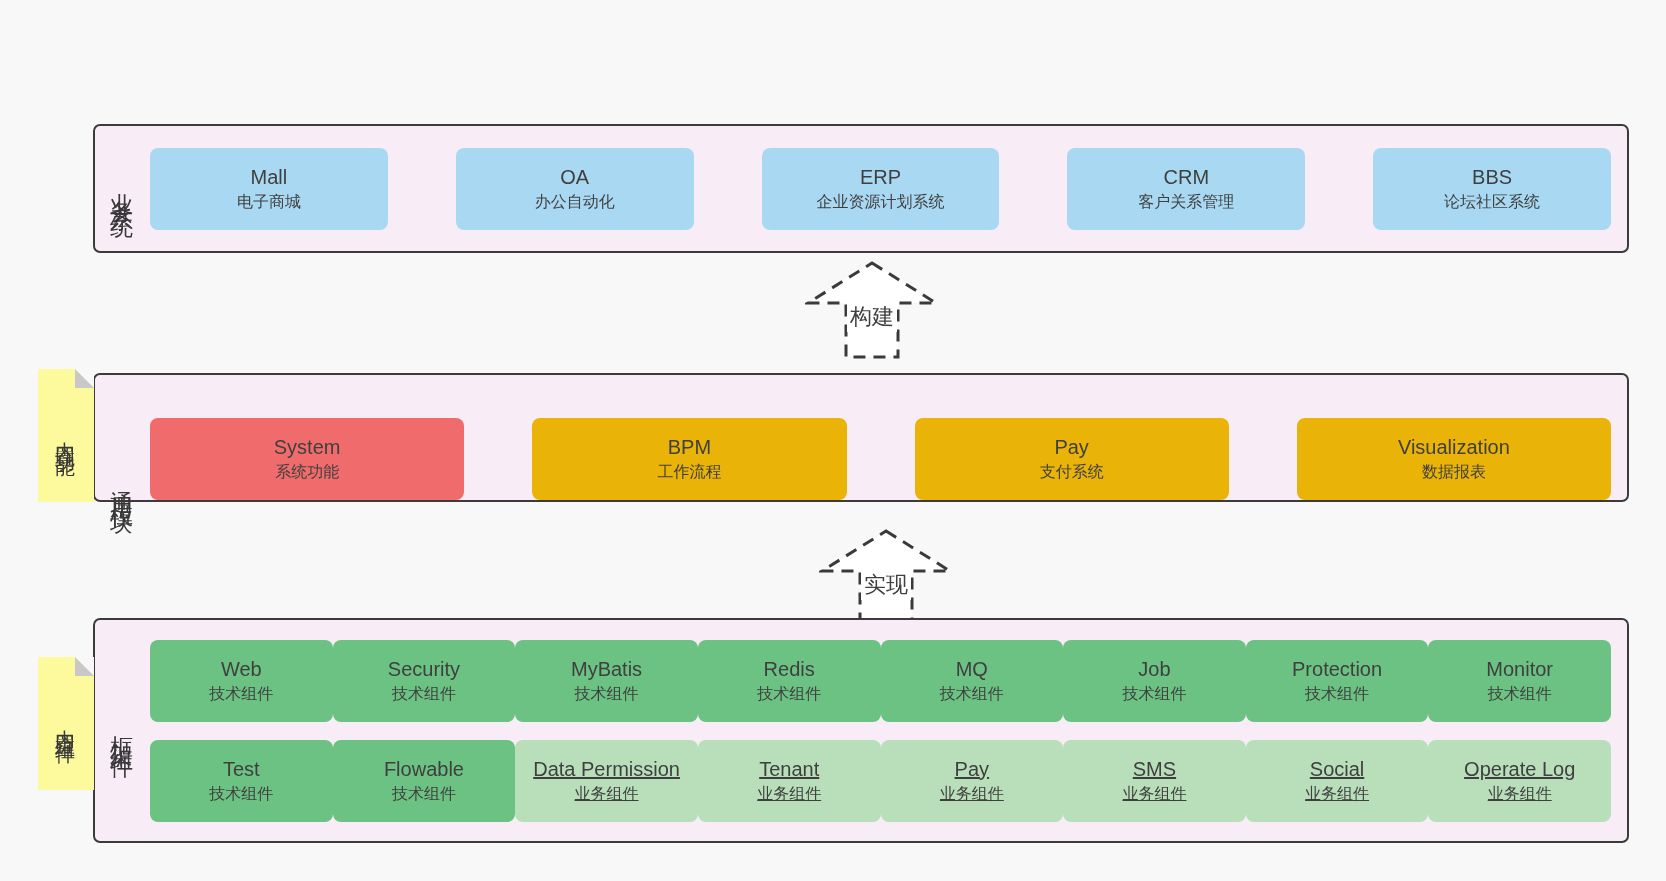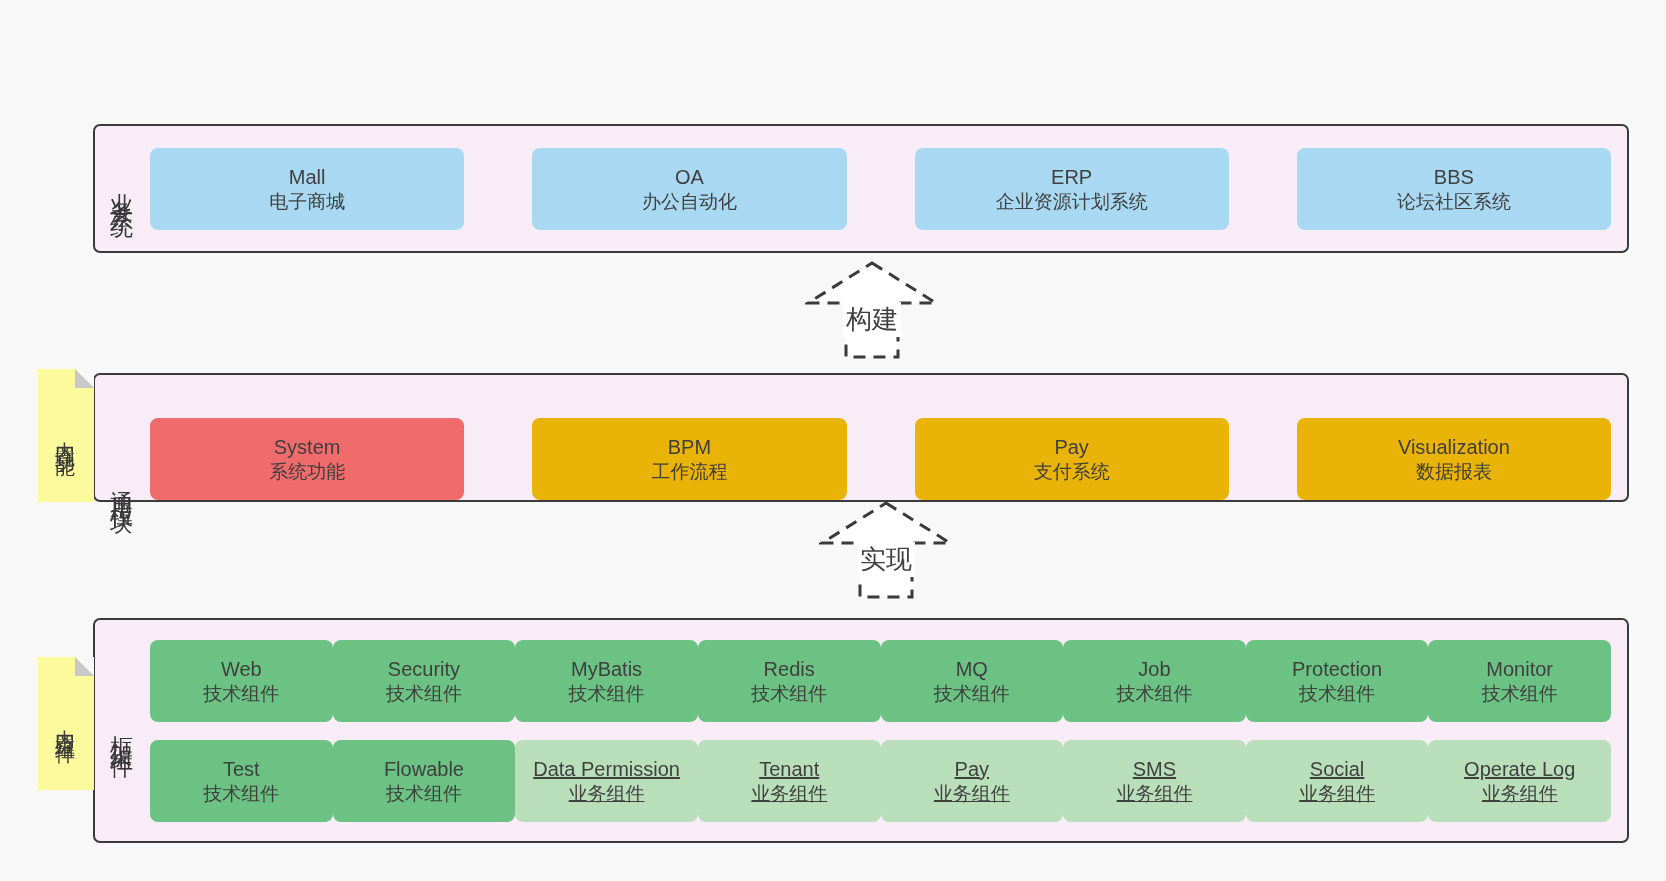--- a/index.html
+++ b/index.html
@@ -21,45 +21,45 @@
   .rows { flex:1; display:flex; flex-direction:column; justify-content:center;
           gap:18px; padding-right:16px; }
   .row  { display:flex; height:82px; }
   .cols-6 { gap:68px; }
   .cols-8 { }
 
   
   .box { flex:1; border-radius:8px; display:flex; flex-direction:column;
          align-items:center; justify-content:center; text-align:center; padding:2px; }
   .box-name { font-size:20px; line-height:26px; }
-  .box-desc { font-size:19px; line-height:24px; }
+  .box-desc { font-size:16px; line-height:24px; }
   .t-blue       { background:#a9d9f2; }
   .t-red        { background:#f06c6c; }
   .t-pink       { background:#eab308; }
   .t-green      { background:#6bc282; }
   .t-lightgreen { background:#b8dfba;text-decoration:underline; }
 
   
   .note { position:absolute; left:-57px; width:56px; background:#fcfa9d;
           display:flex; align-items:center; justify-content:center; }
   .band-modules .note    { top:-6px;  height:133px; }
   .band-components .note { top:37px;  height:133px; }
   .note-text { writing-mode:vertical-rl; text-orientation:upright;
                font-size:20px; letter-spacing:5px; color:#383838; }
   .note i { display:block; position:absolute; top:0; right:0; width:19px; height:19px; }
   .note .cut  { background:#f8f8f8; clip-path:polygon(0 0,100% 0,100% 100%); }
   .note .fold { background:#c8c8c8; clip-path:polygon(0 0,100% 100%,0 100%); }
 
   
   .arrow { position:absolute; width:134px; height:100px; }
   .arrow-build     { left:805px; top:260px; }
-  .arrow-implement { left:819px; top:500px; }
+  .arrow-implement { left:819px; top:528px; }
   .arrow svg { display:block; width:134px; height:100px; }
   .arrow-label { position:absolute; left:50%; top:42px; transform:translateX(-50%);
-                 background:#ffffff; padding:0 3px; font-size:26px; color:#3f3f3f;
+                 background:#ffffff; padding:0 3px; font-size:22px; color:#3f3f3f;
                  white-space:nowrap; }
 </style>
 </head>
 <body>
 
 <div id="diagram">
 
   <div class="arrow arrow-build">
     <svg viewBox="0 0 134 100">
       <polygon points="67,3 131,43 93,43 93,97 41,97 41,43 3,43" fill="#ffffff" stroke="#3a3a3a" stroke-width="3" stroke-dasharray="12 8" stroke-linejoin="miter"></polygon>
@@ -83,20 +83,24 @@
     <div class="box-name">Mall</div>
     <div class="box-desc">电子商城</div>
   </div>
           <div class="box t-blue">
     <div class="box-name">OA</div>
     <div class="box-desc">办公自动化</div>
   </div>
           <div class="box t-blue">
     <div class="box-name">ERP</div>
     <div class="box-desc">企业资源计划系统</div>
+  </div>
+          <div class="box t-blue">
+    <div class="box-name">CRM</div>
+    <div class="box-desc">客户关系管理</div>
   </div>
           <div class="box t-blue">
     <div class="box-name">BBS</div>
     <div class="box-desc">论坛社区系统</div>
   </div>
         </div>
       </div>
   </section>
     <section class="band band-modules">
     <div class="note">

